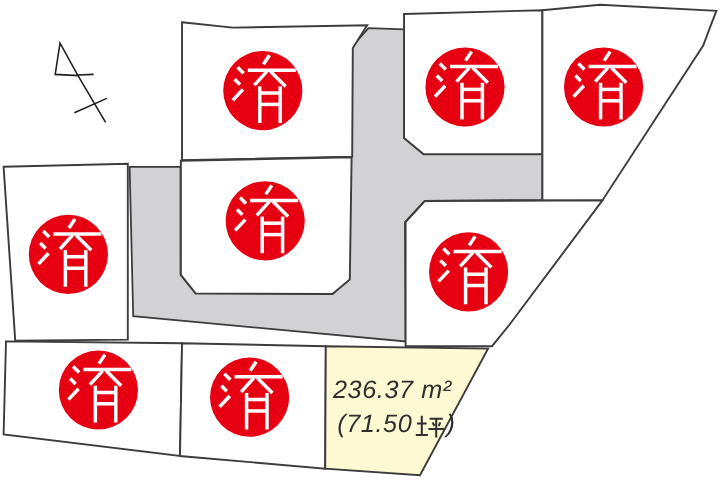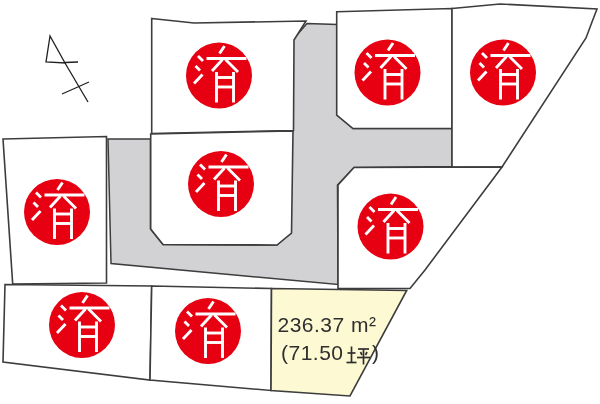--- a/index.html
+++ b/index.html
@@ -1,17 +1,17 @@
 <!DOCTYPE html>
 <html><head>
 <meta charset="utf-8">
 <style>
   html,body{margin:0;padding:0;background:#ffffff;}
   .map-wrap{position:relative;width:600px;height:404px;background:#ffffff;overflow:hidden;
-            font-family:"Liberation Sans","DejaVu Sans",sans-serif;}
+            font-family:"Liberation Sans","DejaVu Sans",sans-serif;font-style:italic;}
   svg{display:block;}
   .lot{fill:#ffffff;stroke:#3d3d3d;stroke-width:1.6;stroke-linejoin:miter;}
   .lot-available{fill:#fcf9d3;stroke:#3d3d3d;stroke-width:1.6;stroke-linejoin:miter;}
   .road{fill:#d2d2d4;stroke:#3d3d3d;stroke-width:1.5;stroke-linejoin:miter;}
   .stamp-circle{fill:#e60012;stroke:none;}
   .stamp-stroke{stroke:#ffffff;stroke-width:2.9;fill:none;stroke-linecap:butt;}
   .compass{stroke:#1f1f1f;stroke-width:1.3;fill:none;}
   .area-text{fill:#2f2f2f;font-size:21px;letter-spacing:0.5px;}
   .tsubo-stroke{stroke:#2f2f2f;stroke-width:1.7;fill:none;stroke-linecap:butt;}
 </style>

